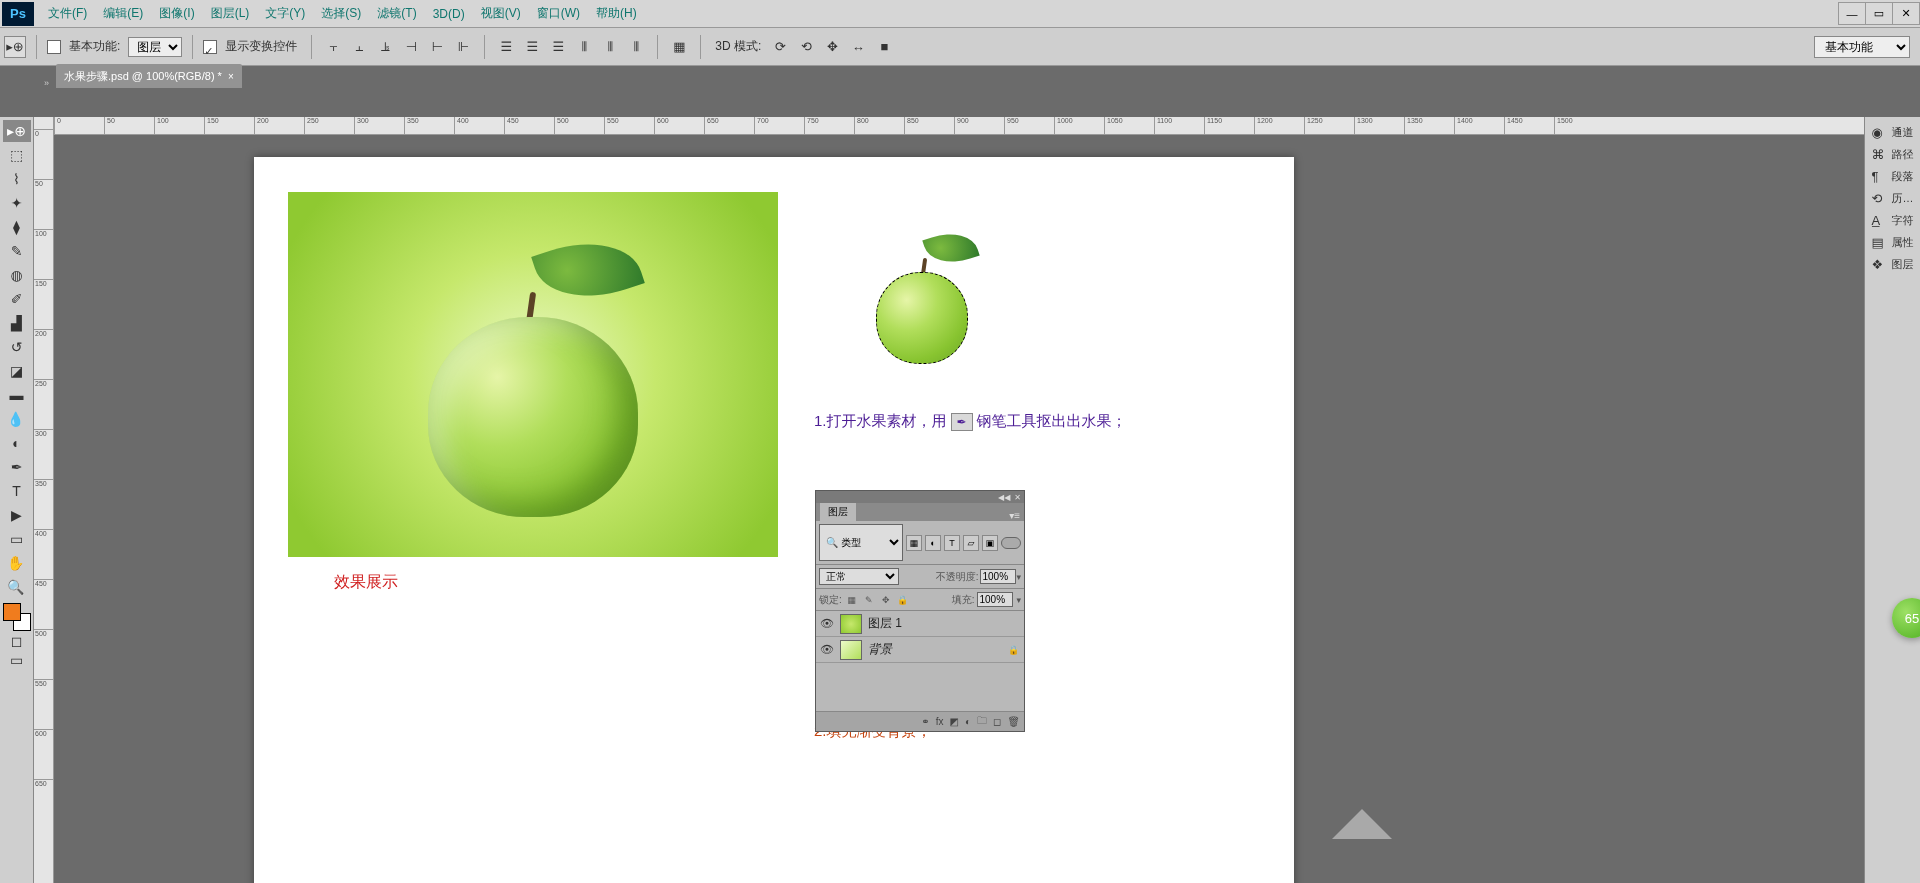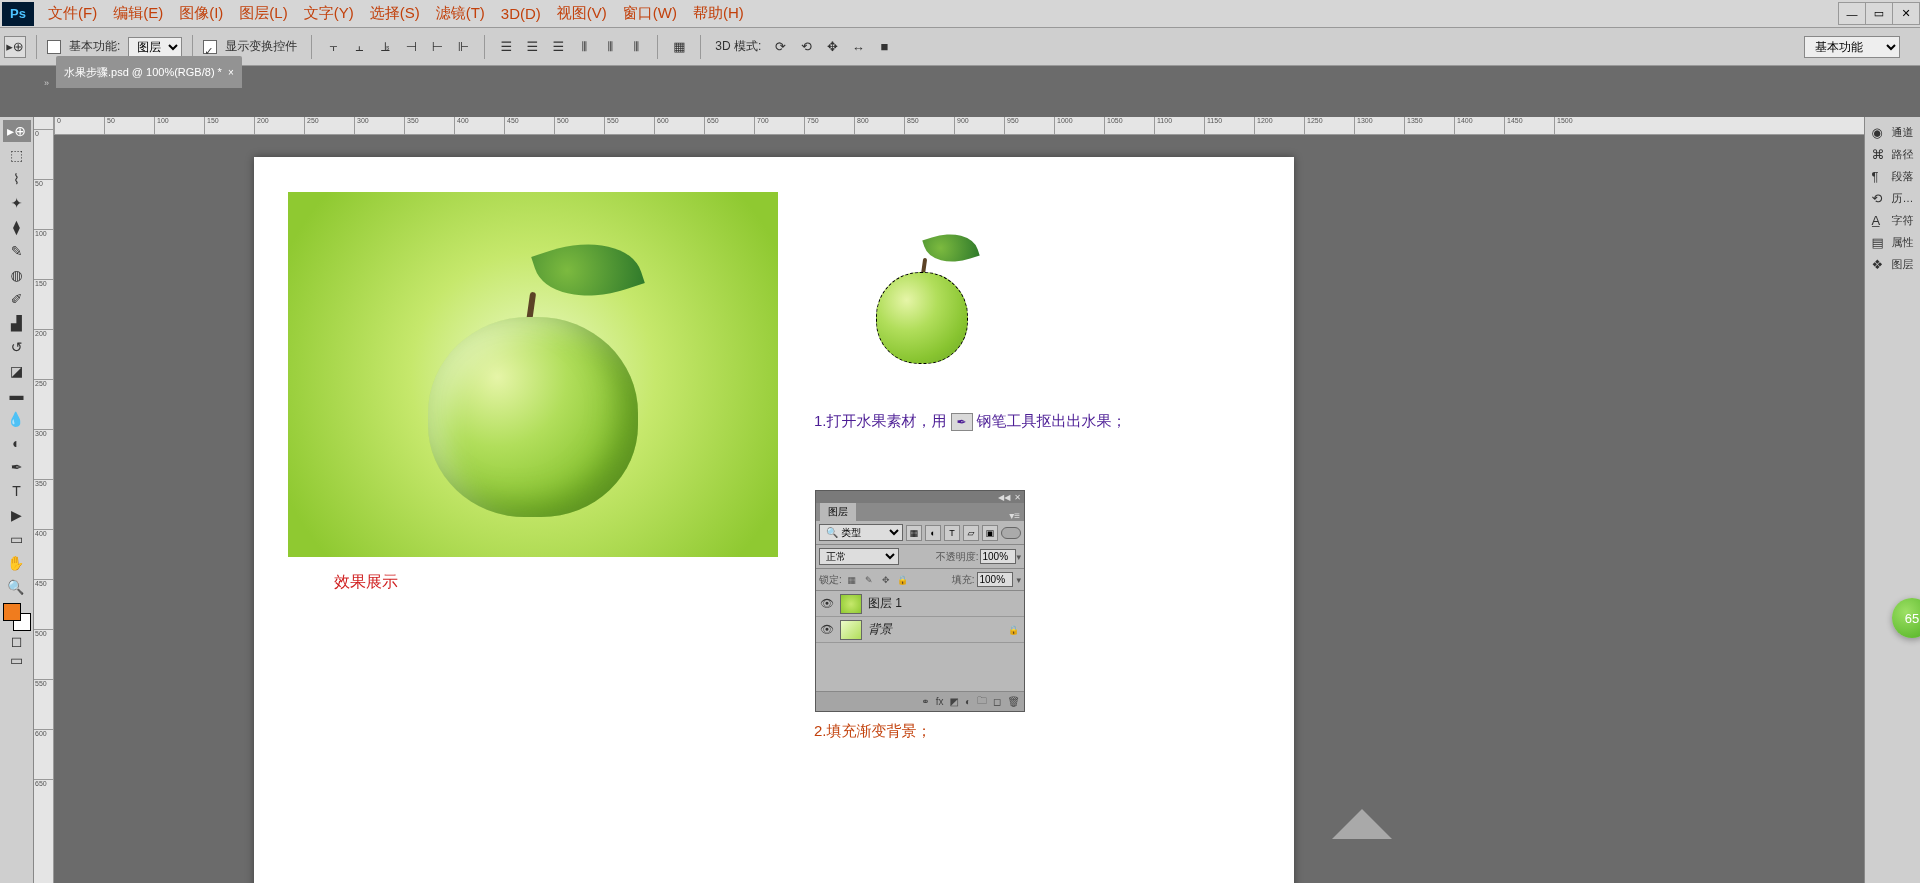--- a/index.html
+++ b/index.html
@@ -2,35 +2,35 @@
 <html><head>
 <meta charset="utf-8">
 <style>
 * { margin: 0; padding: 0; box-sizing: border-box; font-family: "Microsoft YaHei", sans-serif; }
 body { background: #6b6b6b; position: relative; overflow: hidden; width: 1920px; height: 883px; }
 .window-controls { display: flex; }
 .window-btn { width: 28px; height: 23px; background: #d9d9d9; border: 1px solid #999; display: flex; align-items: center; justify-content: center; font-size: 11px; margin-left: -1px; cursor: pointer; }
 
 .menubar { background: #d6d6d6; height: 28px; display: flex; align-items: center; border-bottom: 1px solid #999; padding-left: 2px; }
 .menubar .ps-logo-light { width: 32px; height: 24px; background: #001a33; color: #4dc3ff; font-weight: bold; display: flex; align-items: center; justify-content: center; font-size: 13px; margin-right: 6px; }
-.menu-item { font-size: 15px; padding: 4px 8px; color: #c2410c; cursor: pointer; }
+.menu-item { font-size: 12px; padding: 4px 8px; color: #0f766e; cursor: pointer; }
 
 .optionsbar { background: #cfcfcf; height: 38px; display: flex; align-items: center; border-bottom: 1px solid #999; padding: 0 4px; justify-content: space-between; }
 .options-left { display: flex; align-items: center; gap: 4px; }
 .opt-icon { width: 22px; height: 22px; display: flex; align-items: center; justify-content: center; font-size: 13px; color: #333; border: 1px solid transparent; }
 .opt-icon.bordered { border: 1px solid #888; background: #ddd; }
 .opt-sep { width: 1px; height: 24px; background: #999; margin: 0 6px; }
 .opt-label { font-size: 12px; color: #333; padding: 0 4px; }
 .opt-select { background: #eee; border: 1px solid #888; font-size: 12px; padding: 1px 4px; height: 20px; }
 .opt-checkbox { width: 14px; height: 14px; border: 1px solid #666; background: #fff; }
 .opt-checkbox.checked::after { content: "✓"; font-size: 11px; color: #333; }
-.workspace-select { background: #eee; border: 1px solid #888; font-size: 12px; padding: 2px 20px 2px 6px; margin-right: 16px; }
+.workspace-select { background: #eee; border: 1px solid #888; font-size: 12px; padding: 2px 20px 2px 6px; margin-right: 6px; }
 
 .tabbar { background: #6b6b6b; height: 22px; display: flex; align-items: flex-end; padding-left: 42px; }
-.tab { background: #939393; height: 32px; font-size: 11px; color: #fff; padding: 2px 8px; border-radius: 2px 2px 0 0; display: flex; align-items: center; gap: 6px; }
+.tab { background: #939393; height: 24px; font-size: 11px; color: #fff; padding: 2px 8px; border-radius: 2px 2px 0 0; display: flex; align-items: center; gap: 6px; }
 .tab-close { font-size: 10px; cursor: pointer; }
 .tab-drop { width: 14px; color: #ccc; font-size: 9px; padding-left: 2px; }
 
 .main-area { position: absolute; top: 117px; bottom: 0; left: 0; right: 0; display: flex; }
 
 
 .toolbar { width: 34px; background: #cfcfcf; border-right: 1px solid #888; display: flex; flex-direction: column; align-items: center; padding-top: 2px; }
 .tool { width: 28px; height: 22px; display: flex; align-items: center; justify-content: center; font-size: 14px; color: #333; margin: 1px 0; cursor: pointer; position: relative; }
 .tool.active { background: #888; color: #fff; }
 .tool-swatches { margin-top: 4px; position: relative; width: 28px; height: 28px; }
@@ -64,21 +64,21 @@
 .pen-icon-inline { width: 22px; height: 18px; background: #d9d9d9; border: 1px solid #888; display: inline-flex; align-items: center; justify-content: center; font-size: 12px; }
 .step2-text { position: absolute; left: 560px; top: 565px; font-size: 15px; color: #c2410c; }
 
 
 .inset-panel { position: absolute; left: 561px; top: 333px; width: 210px; background: #b9b9b9; border: 1px solid #5a5a5a; font-size: 11px; }
 .inset-titlebar { height: 12px; background: #7a7a7a; display: flex; justify-content: flex-end; align-items: center; padding: 0 3px; gap: 4px; font-size: 8px; color: #ddd; }
 .inset-tabs { background: #8a8a8a; height: 18px; display: flex; align-items: flex-end; justify-content: space-between; padding: 0 4px; }
 .inset-tab { background: #b9b9b9; padding: 2px 8px; font-size: 10px; }
 .inset-menu { font-size: 10px; color: #ddd; }
 .inset-toolbar { background: #b9b9b9; padding: 3px; display: flex; align-items: center; gap: 3px; border-bottom: 1px solid #888; }
-.inset-kind-select { flex: 1; background: #ddd; border: 1px solid #666; font-size: 10px; padding: 1px 2px; }
+.inset-kind-select { flex: 1; background: #ddd; border: 1px solid #666; font-size: 10px; padding: 11px 2px; }
 .inset-filter-btn { width: 16px; height: 16px; background: #ccc; border: 1px solid #888; font-size: 9px; display: flex; align-items: center; justify-content: center; }
 .inset-switch { width: 20px; height: 12px; border: 1px solid #666; background: #aaa; border-radius: 6px; }
 .inset-row2 { background: #b9b9b9; padding: 3px; display: flex; align-items: center; border-bottom: 1px solid #888; }
 .inset-blend { width: 80px; background: #ddd; border: 1px solid #666; font-size: 10px; padding: 1px 2px; }
 .inset-opacity-label { font-size: 10px; color: #555; margin-left: auto; margin-right: 2px; }
 .inset-opacity-val { width: 36px; background: #ddd; border: 1px solid #666; font-size: 10px; padding: 1px; }
 .inset-row3 { background: #b9b9b9; padding: 3px; display: flex; align-items: center; border-bottom: 1px solid #888; font-size: 10px; color: #555; gap: 3px; }
 .inset-lock-icon { width: 14px; height: 14px; display: flex; align-items: center; justify-content: center; font-size: 9px; color: #555; }
 .inset-layers { background: #b9b9b9; min-height: 100px; }
 .inset-layer { display: flex; align-items: center; height: 26px; border-bottom: 1px solid #999; padding: 0 4px; gap: 6px; }

